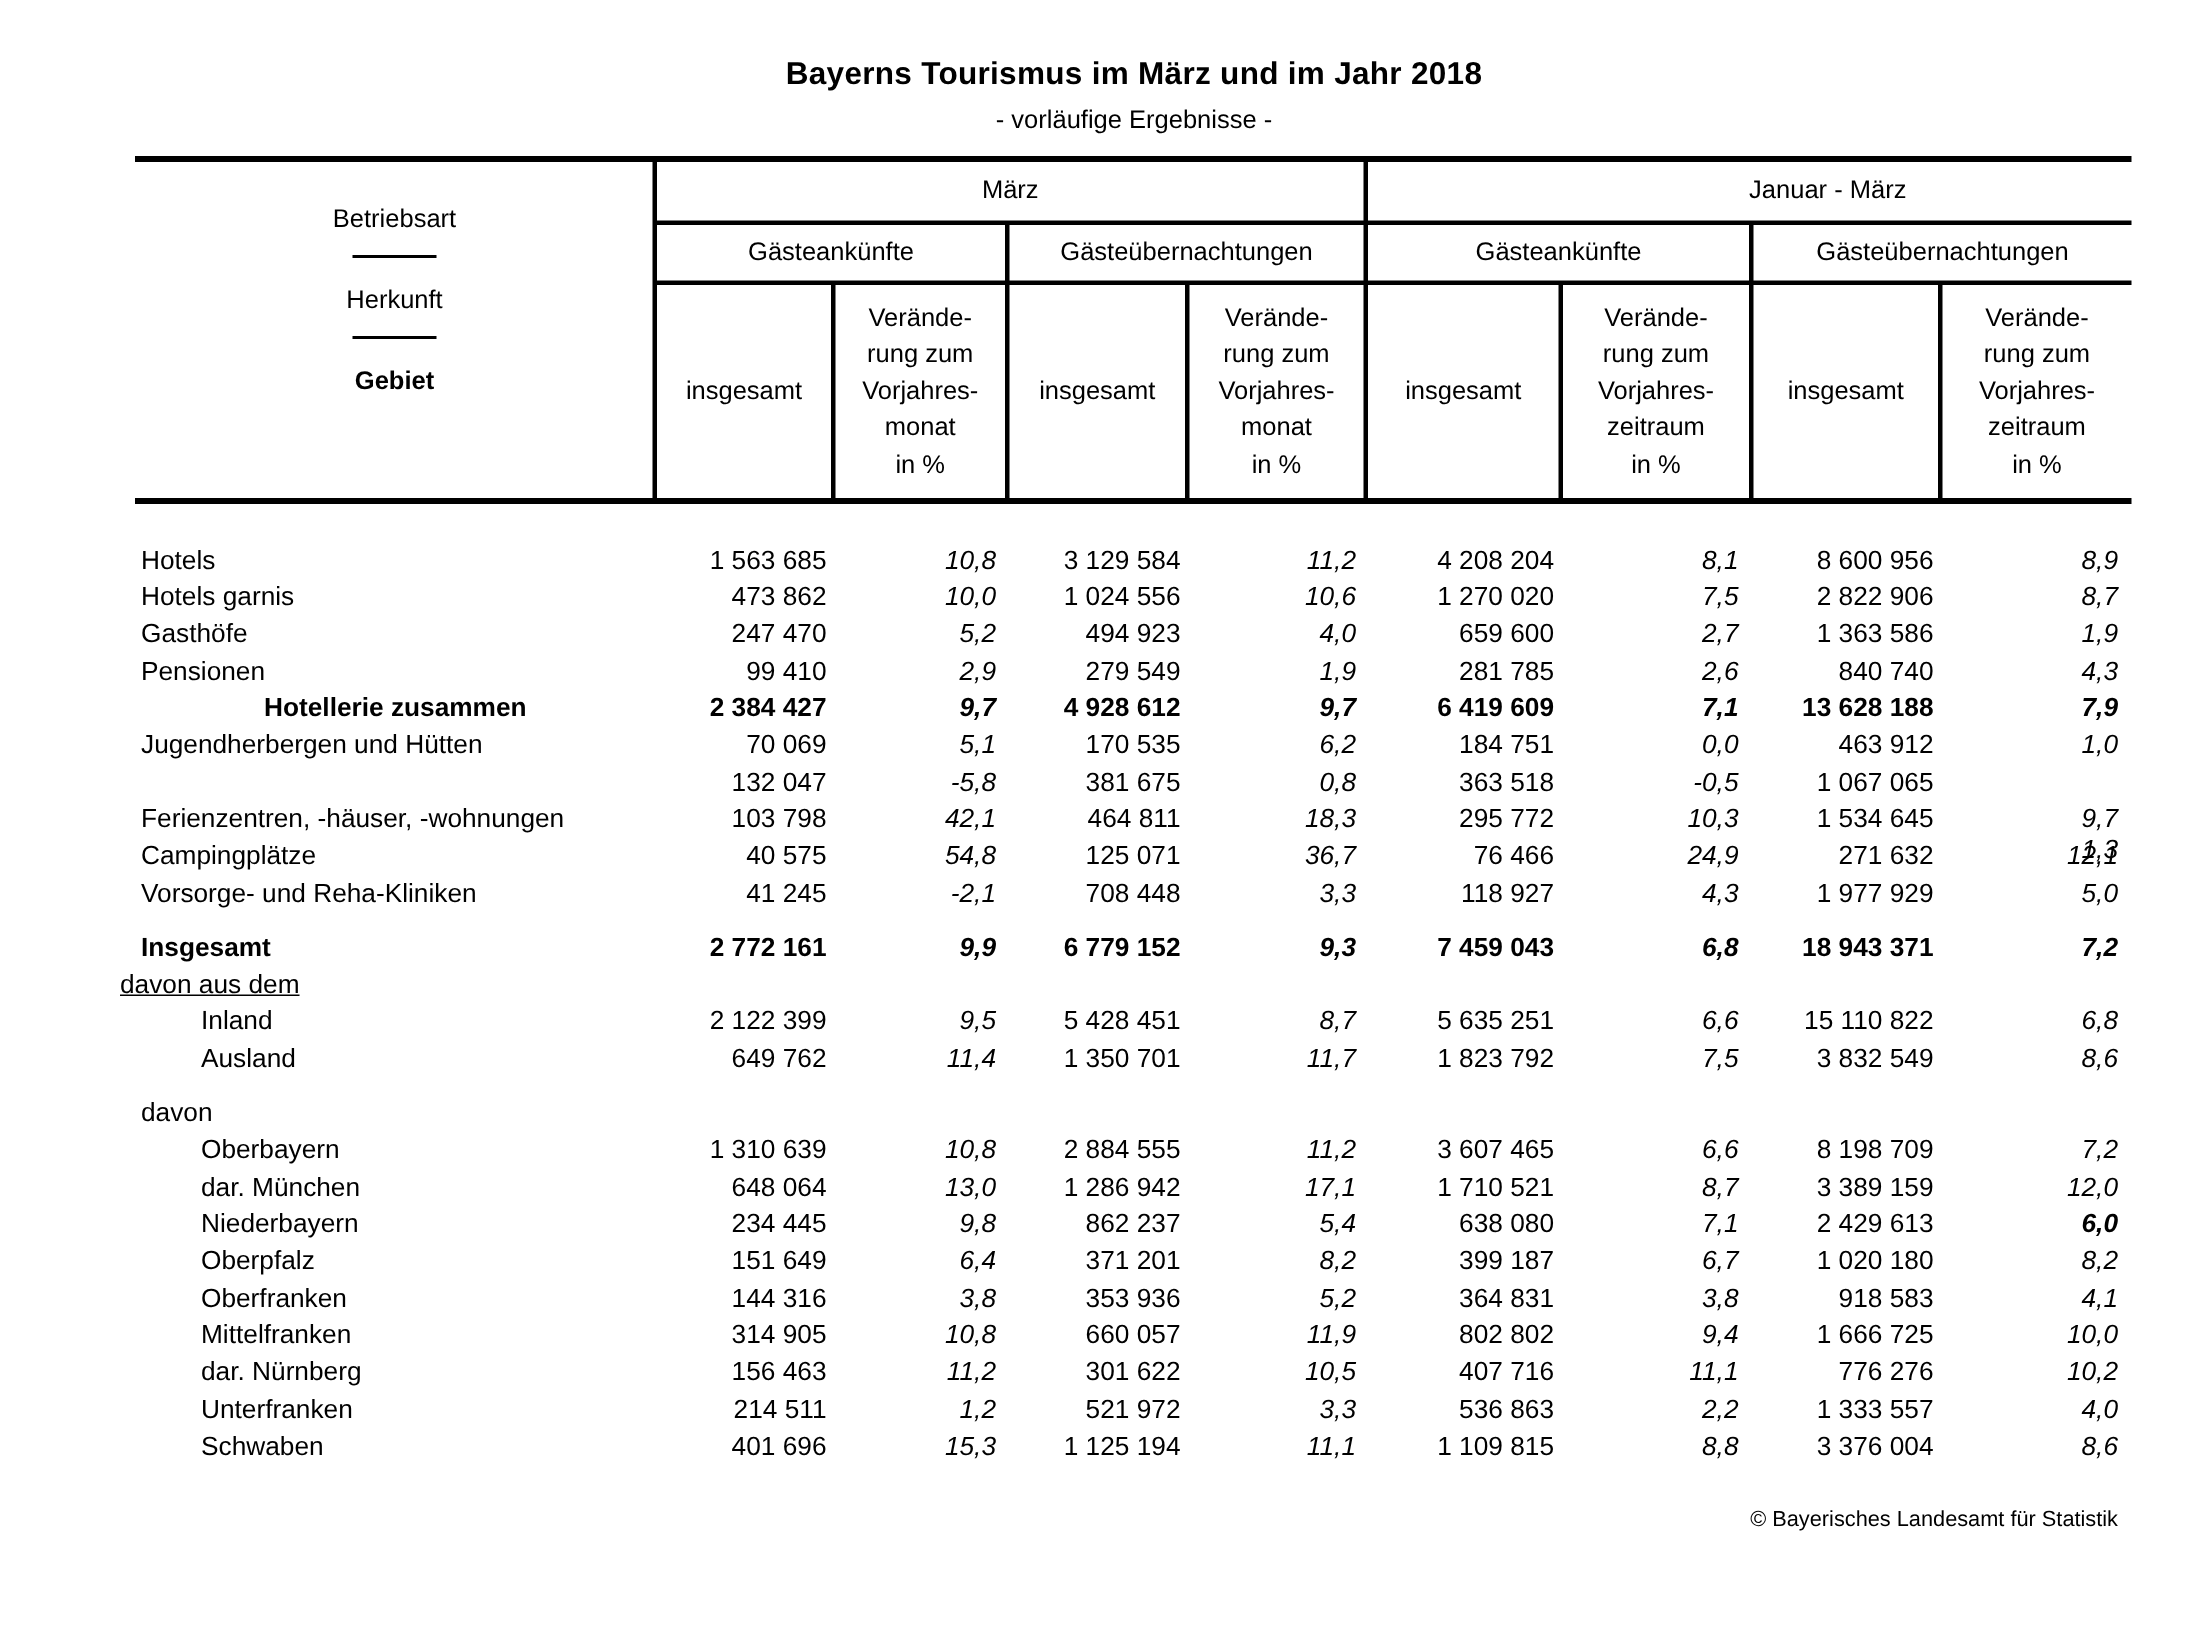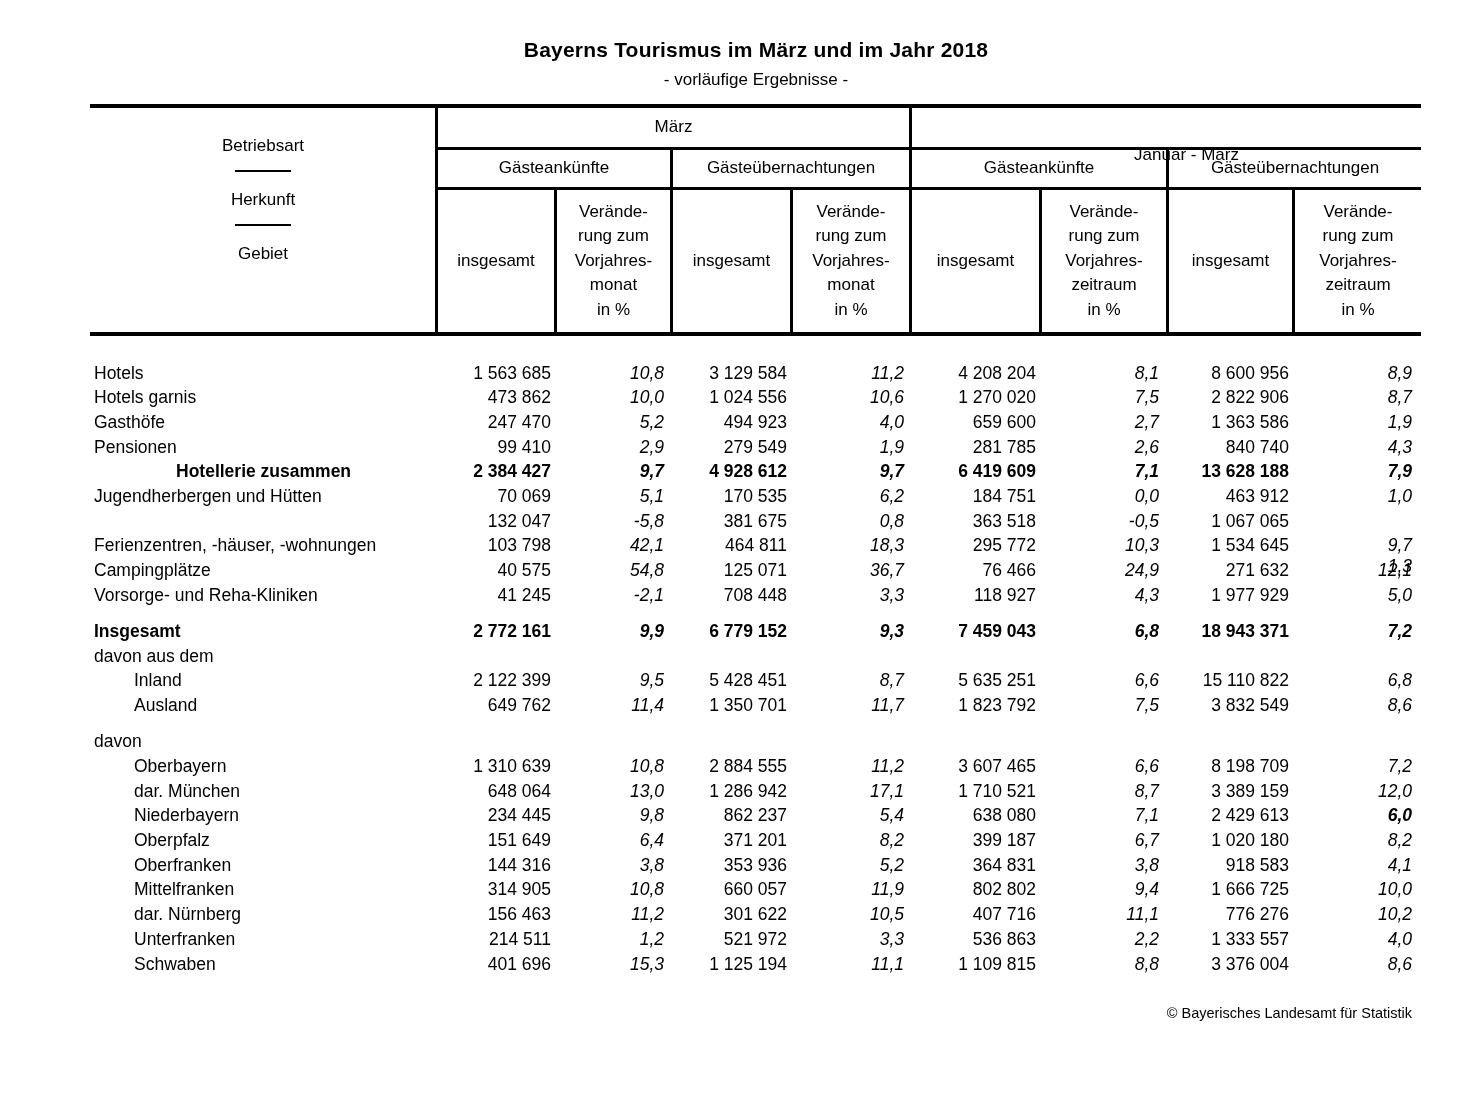--- a/index.html
+++ b/index.html
@@ -56,25 +56,25 @@
 
 <div class="hcell" style="left:90px; top:108px; width:346px; height:224px; flex-direction:column; justify-content:flex-start; padding-top:26px; box-sizing:border-box;">
   <div style="height:24px;">Betriebsart</div>
   <div style="height:26px; display:flex; align-items:center; justify-content:center;">
       <span class="dash"></span>
     </div>
   <div style="height:24px; margin-top:4px;">Herkunft</div>
   <div style="height:26px; display:flex; align-items:center; justify-content:center;">
       <span class="dash"></span>
     </div>
-  <div style="height:24px; margin-top:4px;">Gebiet</div>
+  <div style="height:24px; margin-top:4px;font-weight:bold;">Gebiet</div>
 </div>
 
 <div class="hcell" style="left:438px; top:108px; width:471px; height:39px;">März</div>
-<div class="hcell" style="left:932px; top:108px; width:509px; height:39px;margin-top:28px;">Januar - März</div>
+<div class="hcell" style="left:964px; top:108px; width:509px; height:39px;">Januar - März</div>
 
 <div class="hcell" style="left:438px; top:150px; width:232px; height:37px;">Gästeankünfte</div>
 <div class="hcell" style="left:673px; top:150px; width:236px; height:37px;">Gästeübernachtungen</div>
 <div class="hcell" style="left:912px; top:150px; width:254px; height:37px;">Gästeankünfte</div>
 <div class="hcell" style="left:1169px; top:150px; width:252px; height:37px;">Gästeübernachtungen</div>
 
 <div class="hcell" style="left:438px; top:190px; width:116px; height:142px; white-space:pre-line;">insgesamt</div>
 <div class="hcell" style="left:557px; top:190px; width:113px; height:142px; white-space:pre-line;">Verände-
 rung zum
 Vorjahres-
@@ -214,21 +214,21 @@
       <span class="num" style="right: 921px;">2 772 161</span>
       <span class="pct" style="right: 808px;">9,9</span>
       <span class="num" style="right: 685px;">6 779 152</span>
       <span class="pct" style="right: 568px;">9,3</span>
       <span class="num" style="right: 436px;">7 459 043</span>
       <span class="pct" style="right: 313px;">6,8</span>
       <span class="num" style="right: 183px;">18 943 371</span>
       <span class="pct" style="right: 60px;">7,2</span>
     </div>
     <div class="row" style="top: 644px;">
-      <span class="lbl" style="left: 94px;">davon aus dem</span>
+      <span class="lbl" style="left: 80px; text-decoration: underline;">davon aus dem</span>
       <span class="num" style="right: 921px;"></span>
       <span class="pct" style="right: 808px;"></span>
       <span class="num" style="right: 685px;"></span>
       <span class="pct" style="right: 568px;"></span>
       <span class="num" style="right: 436px;"></span>
       <span class="pct" style="right: 313px;"></span>
       <span class="num" style="right: 183px;"></span>
       <span class="pct" style="right: 60px;"></span>
     </div>
     <div class="row" style="top: 668px;">

